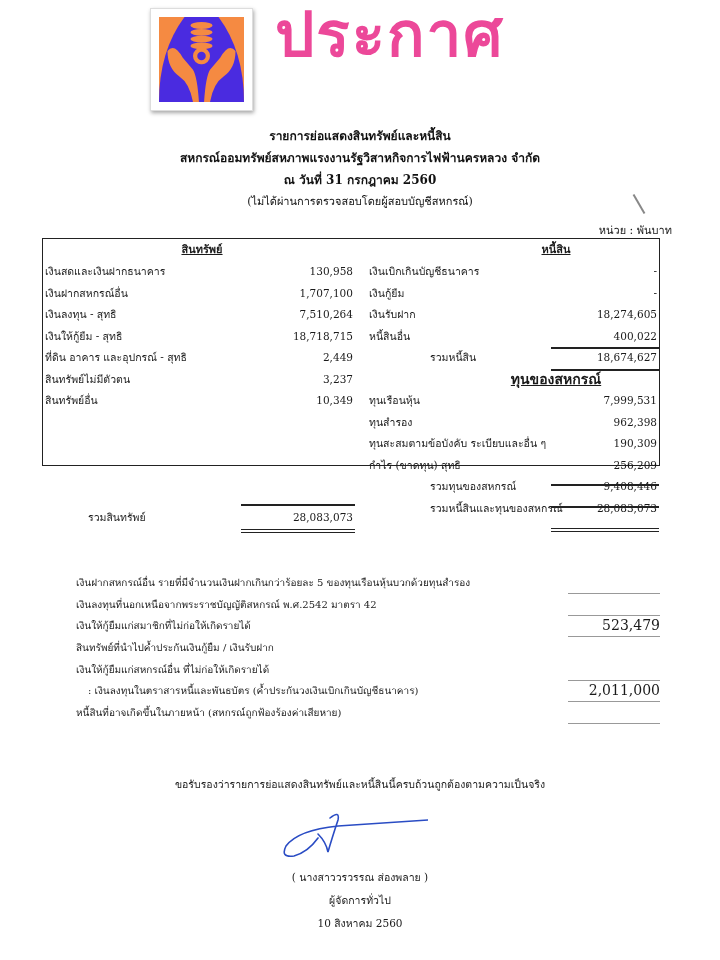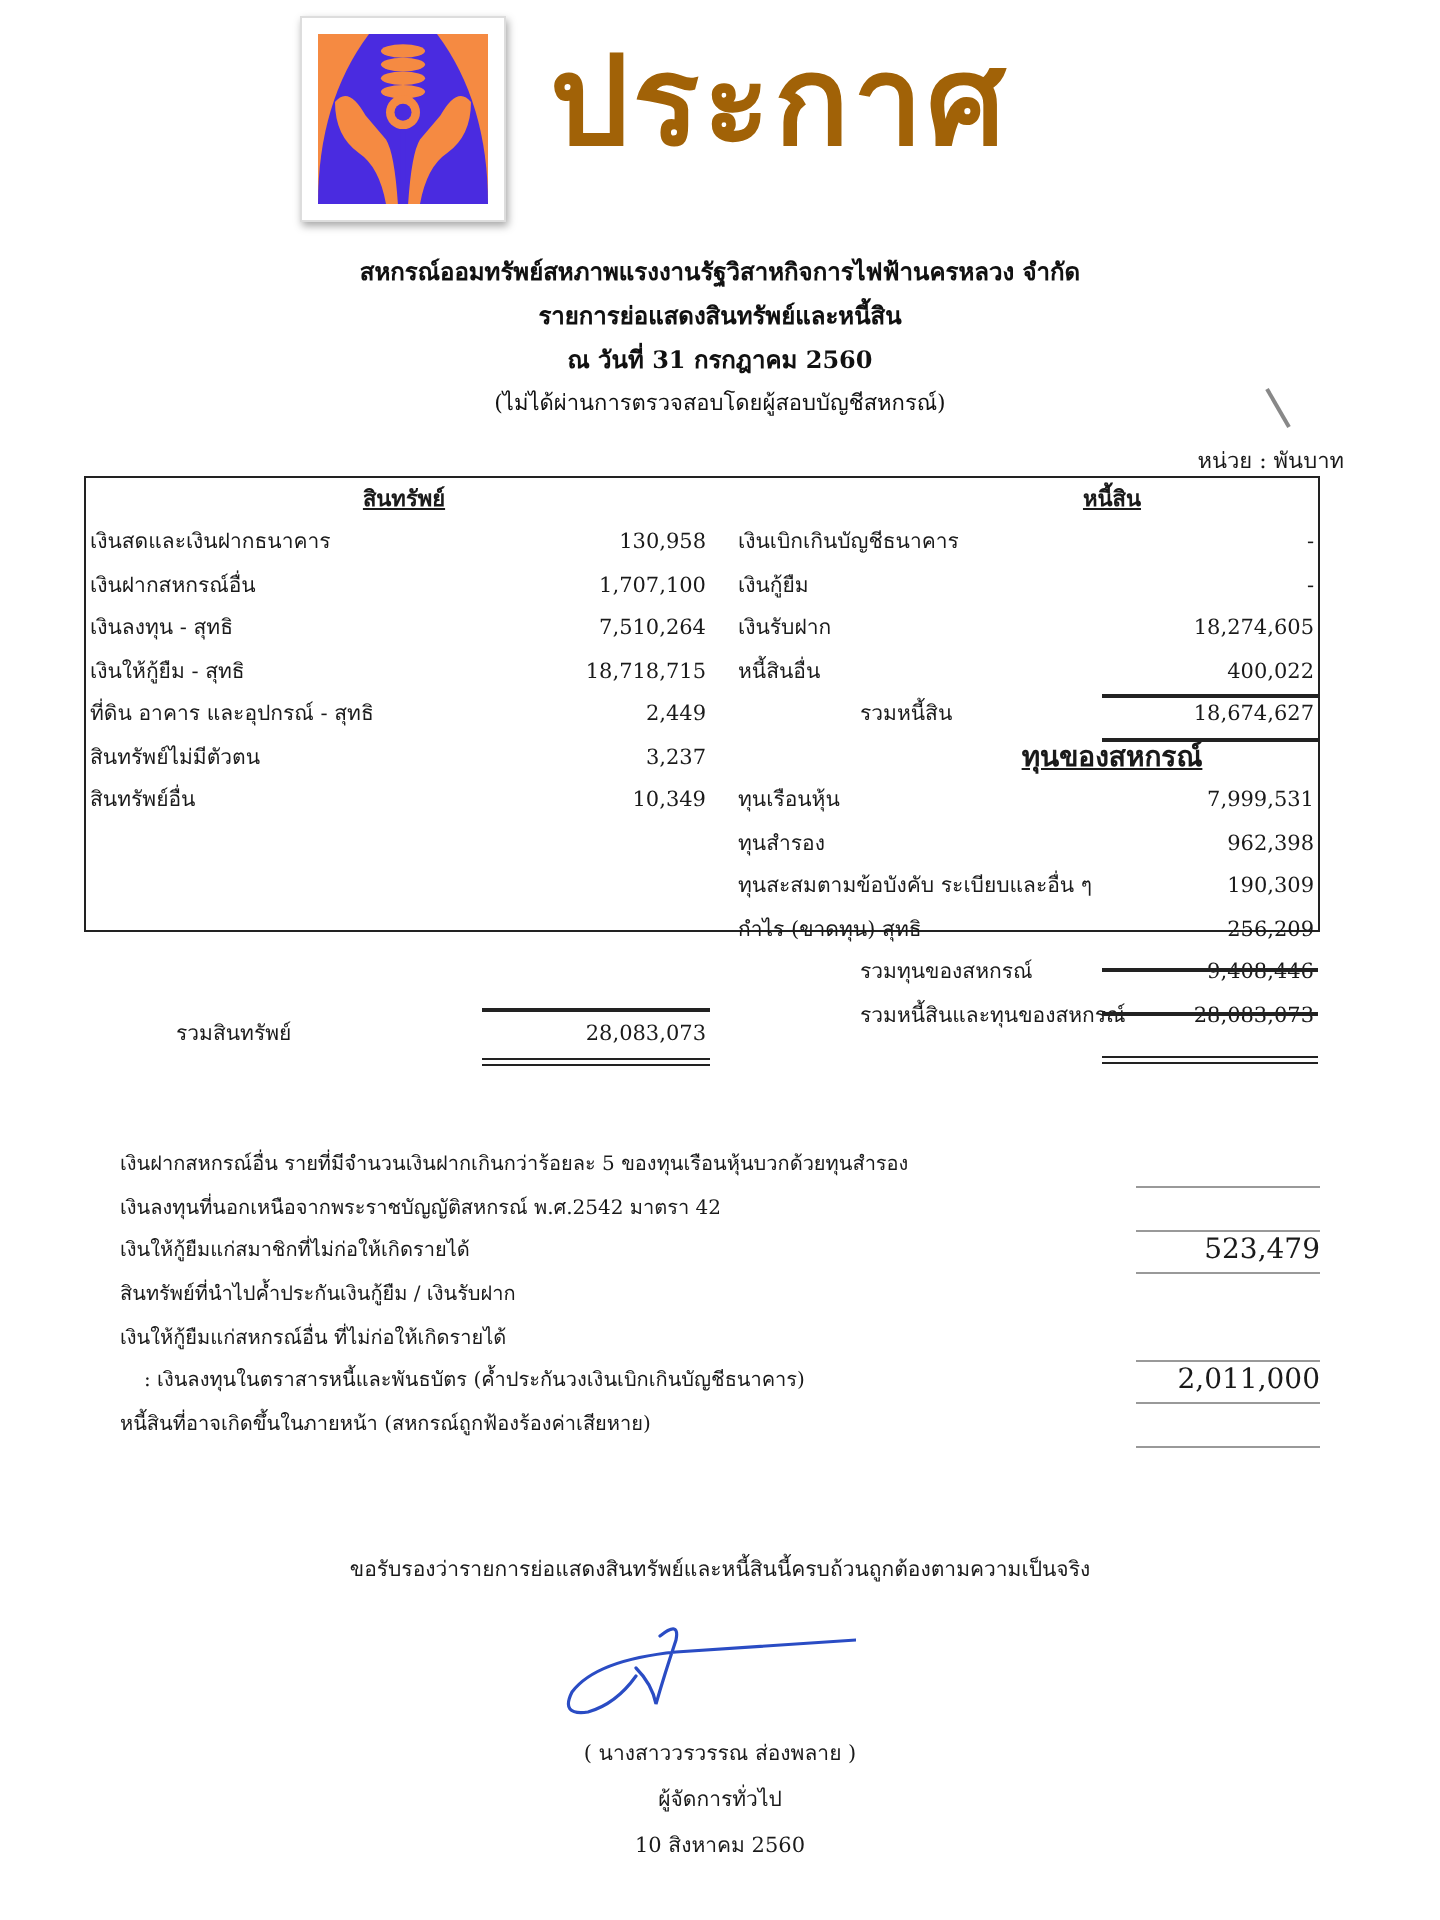--- a/index.html
+++ b/index.html
@@ -8,23 +8,23 @@
 
     .logo-box {
       position: absolute; left: 150px; top: 8px; width: 103px; height: 103px;
       background: #fff; border: 1px solid #ddd;
       box-shadow: 1px 2px 4px rgba(0,0,0,0.35);
       padding: 8px;
     }
     .logo-box svg { width: 100%; height: 100%; display: block; }
 
     .announce-title {
-      position: absolute; left: 275px; top: 20px;
+      position: absolute; left: 275px; top: 4px;
       font-family: "DejaVu Sans", "Liberation Sans", sans-serif;
-      font-weight: bold; font-size: 62px; color: #a16207; letter-spacing: 2px;
+      font-weight: bold; font-size: 62px; color: #ec4899; letter-spacing: 2px;
       line-height: 1;
     }
 
     .header { position: absolute; left: 0; top: 125px; width: 720px; text-align: center; }
     .header .line { font-size: 12px; font-weight: bold; line-height: 22px; color: #111; }
     .header .line.normal { font-weight: normal; font-size: 11px; }
 
     .unit { position: absolute; right: 48px; top: 221px; font-size: 11px; }
     .mark-slash {
       position: absolute; left: 638px; top: 193px; width: 2px; height: 22px;
@@ -56,21 +56,21 @@
     .rule { position: absolute; height: 1.5px; background: #222; }
     .rule.double { height: 4px; border-top: 1.5px solid #222; border-bottom: 1.5px solid #222; background: transparent; }
 
     .total-left {
       position: absolute; left: 0; top: 268px; width: 318px; height: 21.5px; line-height: 21.5px; font-size: 10.5px;
     }
     .total-left .lbl { position: absolute; left: 45px; }
     .total-left .val { position: absolute; right: 8px; }
 
     .notes { position: absolute; left: 60px; top: 572px; width: 600px; }
-    .note { position: relative; height: 21.7px; line-height: 21.7px; font-size: 10px; white-space: nowrap; }
+    .note { position: relative; height: 21.7px; line-height: 21.7px; font-size: 10px; white-space: nowrap; margin-left: 16px; }
     .note .nlbl { position: absolute; left: 0; }
     .note.sub .nlbl { left: 12px; }
     .note .nval { position: absolute; right: 0; font-size: 14px; width: 92px; text-align: right; }
     .note .nrule { position: absolute; right: 0; width: 92px; height: 1px; background: #999; }
 
     .certify { position: absolute; left: 0; top: 776px; width: 720px; text-align: center; font-size: 10.5px; }
     .signature { position: absolute; left: 278px; top: 812px; width: 150px; height: 52px; }
     .sig-block { position: absolute; left: 0; top: 866px; width: 720px; text-align: center; font-size: 10.5px; line-height: 23px; }
   </style>
 </head>
@@ -90,22 +90,22 @@
       <path d="M90 40 Q82 30 72 48 L60 62 Q55 70 53 100 L60 100 Q64 78 76 70 Q90 60 90 40 Z"></path>
     </g>
     <circle cx="50" cy="46" r="5" fill="#4a2be0"></circle>
     <rect x="48.5" y="56" width="3" height="44" fill="#4a2be0"></rect>
   </svg>
 </div>
 
 <div class="announce-title">ประกาศ</div>
 
 <div class="header">
+  <div class="line">รายการย่อแสดงสินทรัพย์และหนี้สิน</div>
   <div class="line">สหกรณ์ออมทรัพย์สหภาพแรงงานรัฐวิสาหกิจการไฟฟ้านครหลวง จำกัด</div>
-  <div class="line">รายการย่อแสดงสินทรัพย์และหนี้สิน</div>
   <div class="line">ณ วันที่ 31 กรกฎาคม 2560</div>
   <div class="line normal">(ไม่ได้ผ่านการตรวจสอบโดยผู้สอบบัญชีสหกรณ์)</div>
 </div>
 
 <div class="mark-slash"></div>
 <div class="unit">หน่วย : พันบาท</div>
 
 <div class="bs-table">
 
   <div class="bs-col bs-left">

